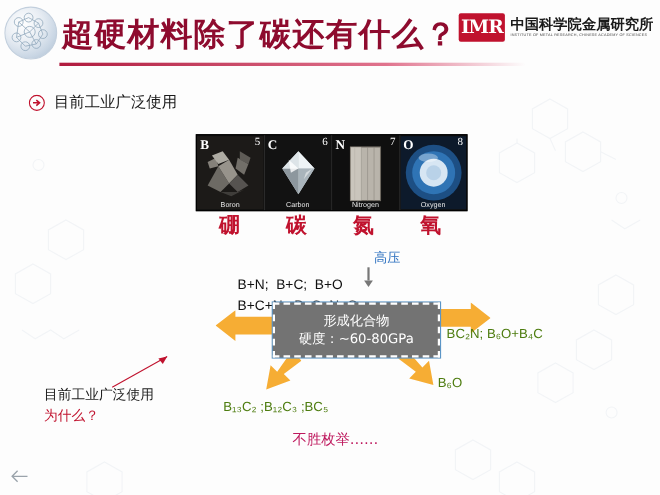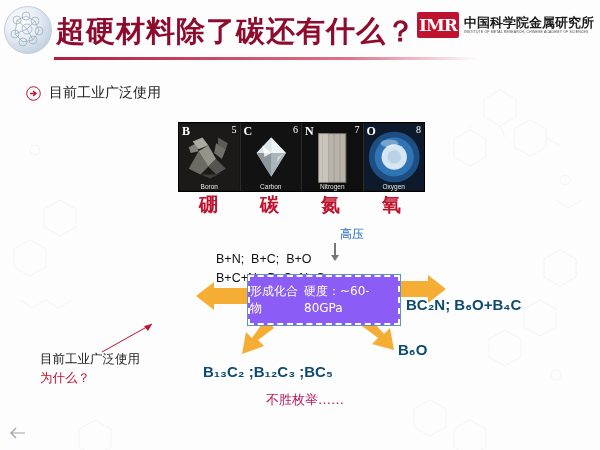--- a/index.html
+++ b/index.html
@@ -137,25 +137,25 @@
   }
   .reactions{
     position:absolute;left:216px;top:250px;
     font-family:"Liberation Sans", sans-serif;font-size:12.5px;color:#111;
     line-height:1.5;
   }
 
   
   .center-box{
     position:absolute;left:248px;top:275px;width:148px;height:46px;
-    background:#8b5cf6;
+    background:#737373;
     border:2px dashed #ffffff;
     box-shadow:0 0 0 1px #5b95c6;
     color:#ffffff;
-    display:flex;flex-direction:row;align-items:center;justify-content:center;
+    display:flex;flex-direction:column;align-items:center;justify-content:center;
     font-family:"DejaVu Sans", sans-serif;font-size:12px;line-height:1.45;
   }
 
   
   .cbn{
     position:absolute;left:112px;top:278px;width:68px;height:48px;
     border-radius:50%;
     background:#e06f9c;
     border:1px solid #d1508a;
     display:flex;align-items:center;justify-content:center;
@@ -163,23 +163,22 @@
     font-family:"Liberation Sans", sans-serif;font-size:13px;font-weight:bold;
   }
 
   
   .fat-arrow{position:absolute;}
   .fat-arrow svg{display:block;}
 
   
   .res{
     position:absolute;
-    font-family:"Liberation Sans", sans-serif;font-size:15px;color:#0c4a6e;
+    font-family:"Liberation Sans", sans-serif;font-size:12px;color:#4d7c0f;
     white-space:nowrap;
-    font-weight:bold;
   }
   .res-right{left:406px;top:296px;}
   .res-b6o{left:398px;top:341px;}
   .res-bottom{left:203px;top:363px;}
 
   .note-red{
     position:absolute;left:266px;top:391px;
     font-family:"DejaVu Sans", sans-serif;font-size:13px;color:#be185d;
   }
   .note-left{

